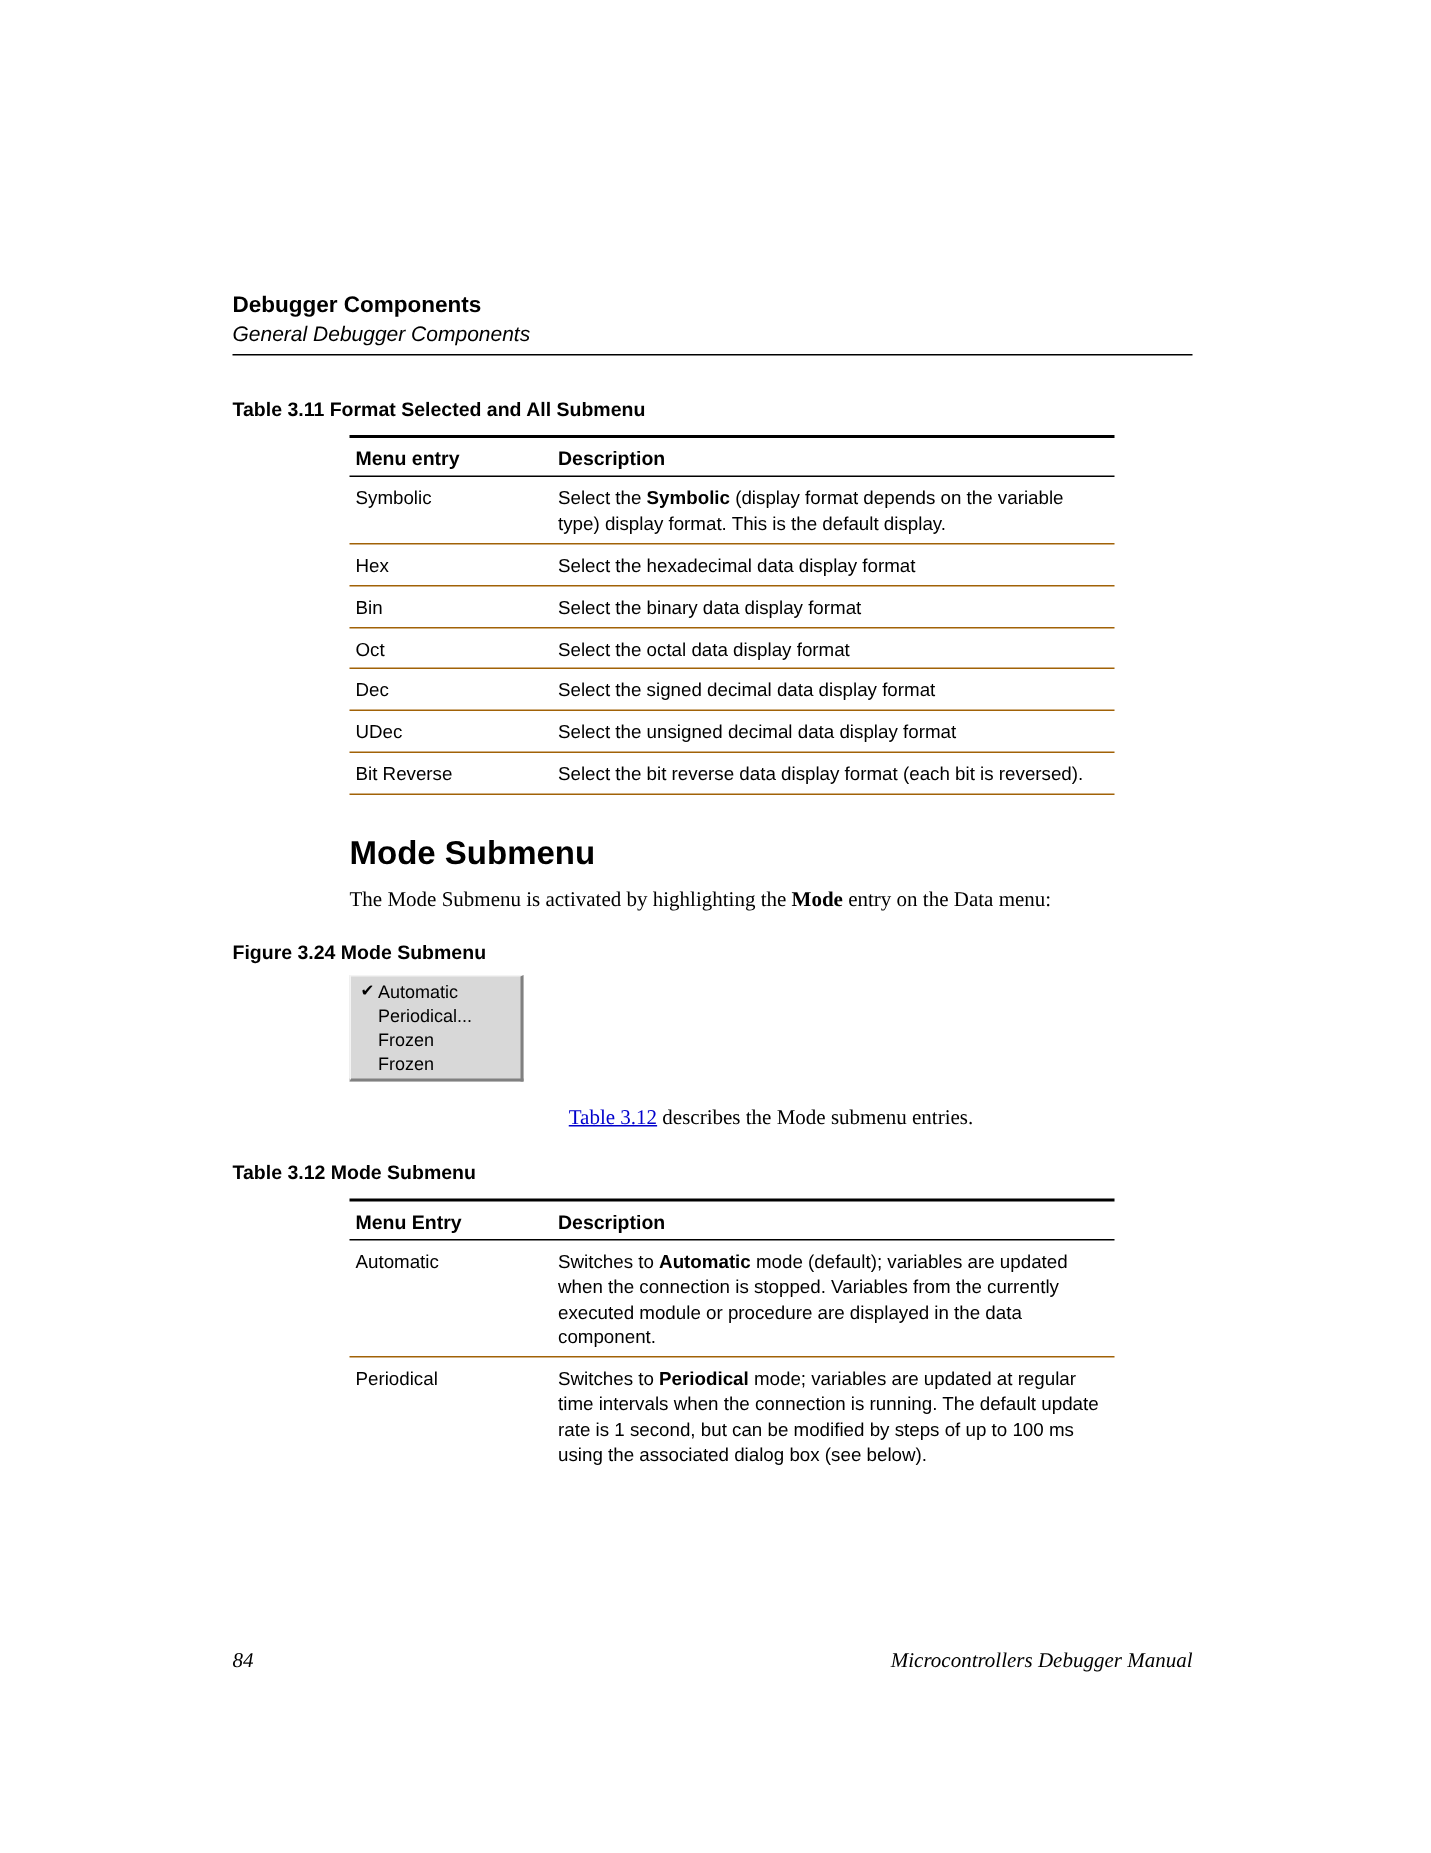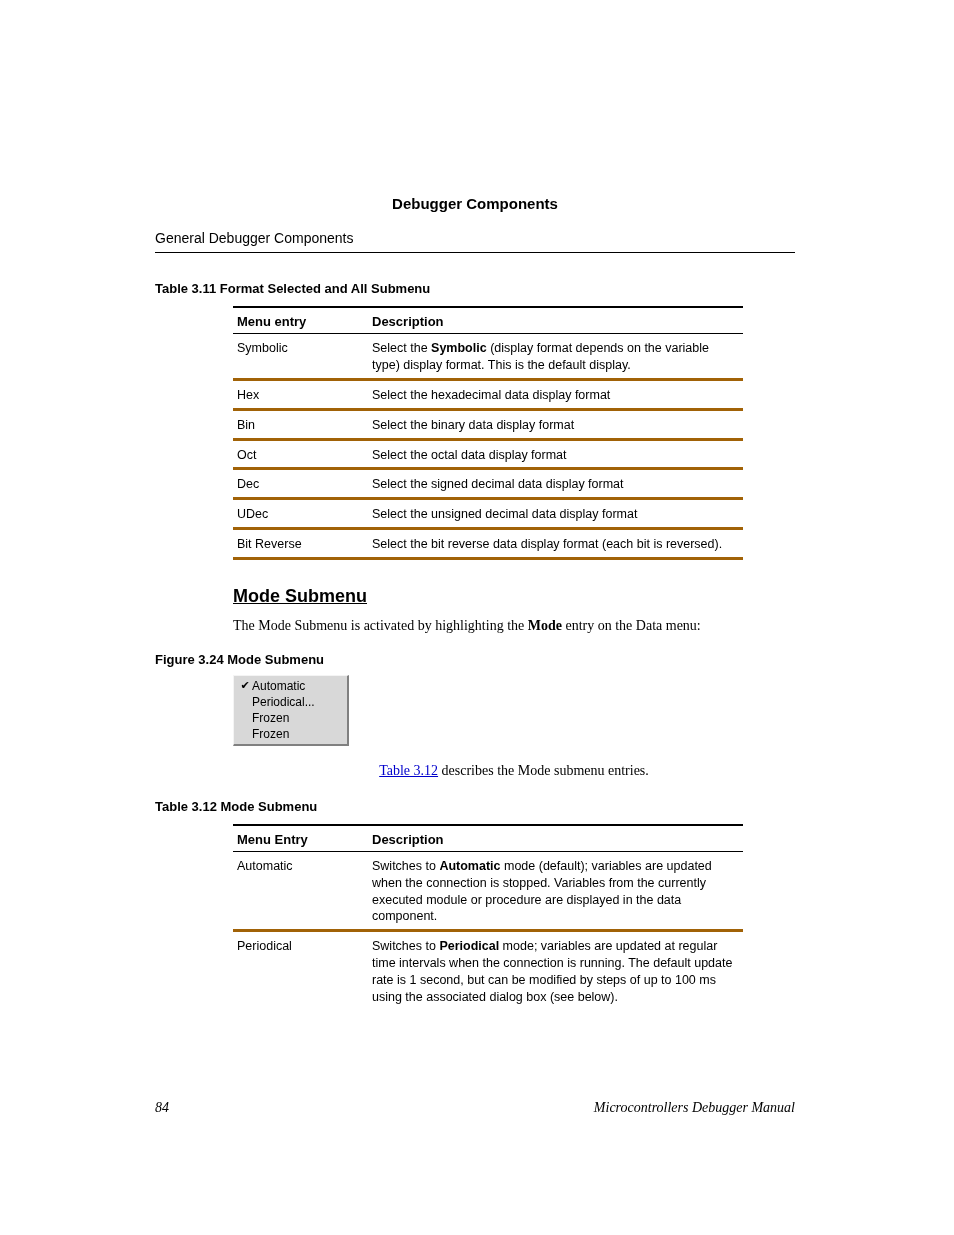--- a/index.html
+++ b/index.html
@@ -10,42 +10,42 @@
     height: 1235px;
     position: relative;
     color: #000;
   }
   .page {
     position: absolute;
     left: 155px;
     top: 195px;
     width: 640px;
   }
-  .hdr-title { font-size: 15px; font-weight: bold; font-family: Arial, sans-serif; text-align: center; }
-  .hdr-sub { font-size: 14px; font-family: Arial, sans-serif; margin-top: 18px; }
+  .hdr-title { font-size: 15px; font-weight: bold; font-family: Arial, sans-serif; }
+  .hdr-sub { font-size: 14px; font-style: italic; font-family: Arial, sans-serif; margin-top: 2px; }
   .hdr-rule { border: none; border-top: 1.5px solid #000; margin-top: 6px; }
   .caption { font-size: 13px; font-weight: bold; font-family: Arial, sans-serif; }
   .tbl {
     border-collapse: collapse;
     margin-left: 78px;
     width: 510px;
   }
   .tbl th, .tbl td {
     text-align: left;
     vertical-align: top;
     font-family: Arial, sans-serif;
     padding: 6px 8px 4px 4px;
   }
   .tbl th { font-size: 13px; font-weight: bold; border-bottom: 1px solid #000; }
-  .tbl td { font-size: 12.5px; border-bottom: 3px solid #a16207; line-height: 1.35; }
+  .tbl td { font-size: 12.5px; border-bottom: 1px solid #a16207; line-height: 1.35; }
   .tbl .col1 { width: 135px; }
   .tbl thead tr { border-top: 2px solid #000; }
   .tbl.open tbody tr:last-child td { border-bottom: none; }
 
-  .h2 { font-size: 18px; font-weight: bold; font-family: Arial, sans-serif; margin-left: 78px; text-decoration: underline; }
+  .h2 { font-size: 22px; font-weight: bold; font-family: Arial, sans-serif; margin-left: 78px; }
   .para { font-size: 14px; font-family: "Times New Roman", serif; margin-left: 78px; line-height: 1.35; }
   .link { color: #0000cc; text-decoration: underline; }
 
   .menu-figure {
     margin-left: 78px;
     width: 116px;
     background: #d8d8d8;
     border-top: 1px solid #f4f4f4;
     border-left: 1px solid #f4f4f4;
     border-right: 2px solid #808080;

